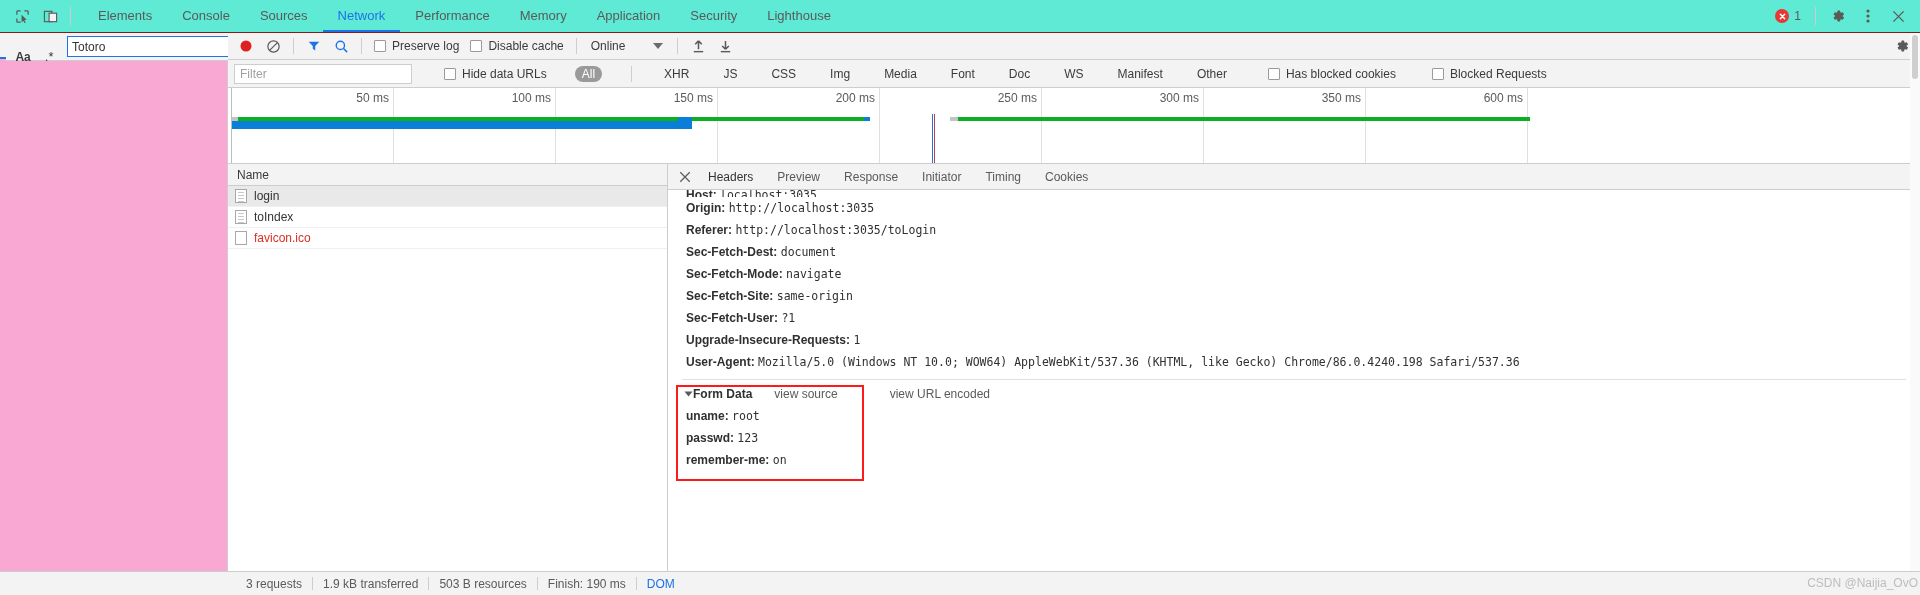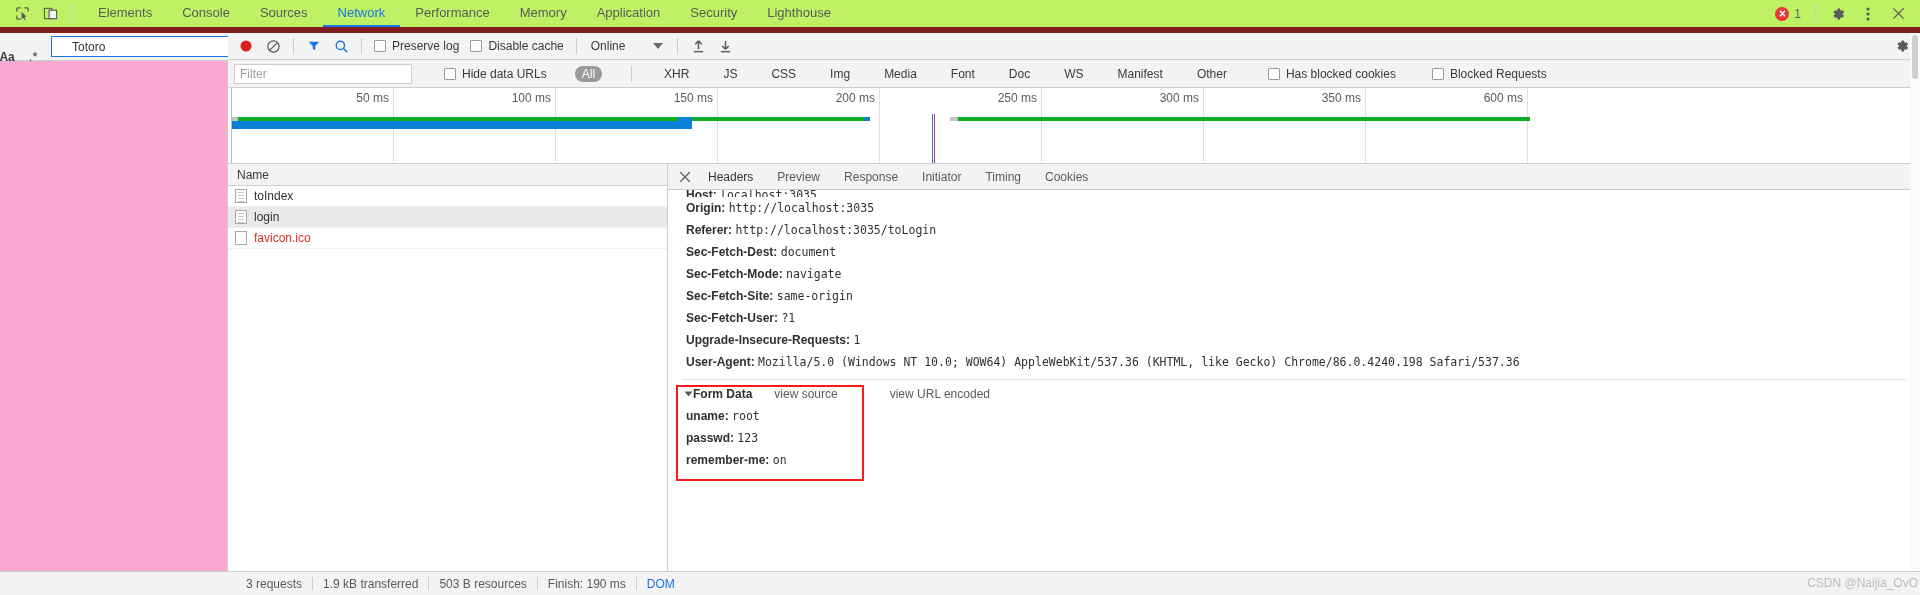--- a/index.html
+++ b/index.html
@@ -11,22 +11,22 @@
     font-family: "Liberation Sans", sans-serif;
     font-size: 12px;
     color: #333;
     -webkit-font-smoothing: antialiased;
   }
   .app { position: relative; width: 1920px; height: 595px; display: flex; flex-direction: column; background:#fff; }
 
   
   .topbar {
     height: 33px; min-height:33px;
-    background: #bef264;
-    border-bottom: 6px solid #7f1d1d;
+    background: #5eead4;
+    border-bottom: 1px solid #7f1d1d;
     display: flex; align-items: stretch;
     position: relative;
   }
   .topbar-left { display:flex; align-items:center; padding-left:8px; }
   .tb-icon {
     width: 28px; height: 28px;
     display:flex; align-items:center; justify-content:center;
     cursor: pointer; color:#5a5a5a;
   }
   .tb-sep { width:1px; height:18px; background:#cdcdcd; align-self:center; margin:0 6px; }
@@ -88,21 +88,21 @@
     margin-top: 20px;
   }
   .sb-btn.regex { font-weight: normal; font-size: 13px; }
   .sb-input {
     flex: 1;
     height: 21px;
     border: 1px solid #1a73e8;
     background: #fff;
     font-size: 12px;
     font-family: "Liberation Sans", sans-serif;
-    padding: 0 20px;
+    padding: 0 4px;
     color: #333;
     outline: none;
     margin: 12px 3px;
   }
   .sb-icon { width:22px; height:20px; display:flex; align-items:center; justify-content:center; cursor:pointer; color:#5a5a5a; }
   .sb-results { flex:1; background:#f3f3f3; }
 
   
   .main { flex:1; display:flex; flex-direction:column; min-width:0; background:#fff; }
 
@@ -589,27 +589,27 @@
         </div>
       </div>
 
       <div class="lower">
 
         <div class="req-pane">
           <div class="req-head">
             <span>Name</span>
           </div>
           <div class="req-list">
+            <div class="req-row selected">
+              <span class="doc-ico"></span>
+              <span class="req-name">login</span>
+            </div>
             <div class="req-row">
               <span class="doc-ico"></span>
               <span class="req-name">toIndex</span>
-            </div>
-            <div class="req-row selected">
-              <span class="doc-ico"></span>
-              <span class="req-name">login</span>
             </div>
             <div class="req-row err">
               <span class="doc-ico blank"></span>
               <span class="req-name">favicon.ico</span>
             </div>
           </div>
         </div>
 
         <div class="detail-pane">
           <div class="detail-tabs">

